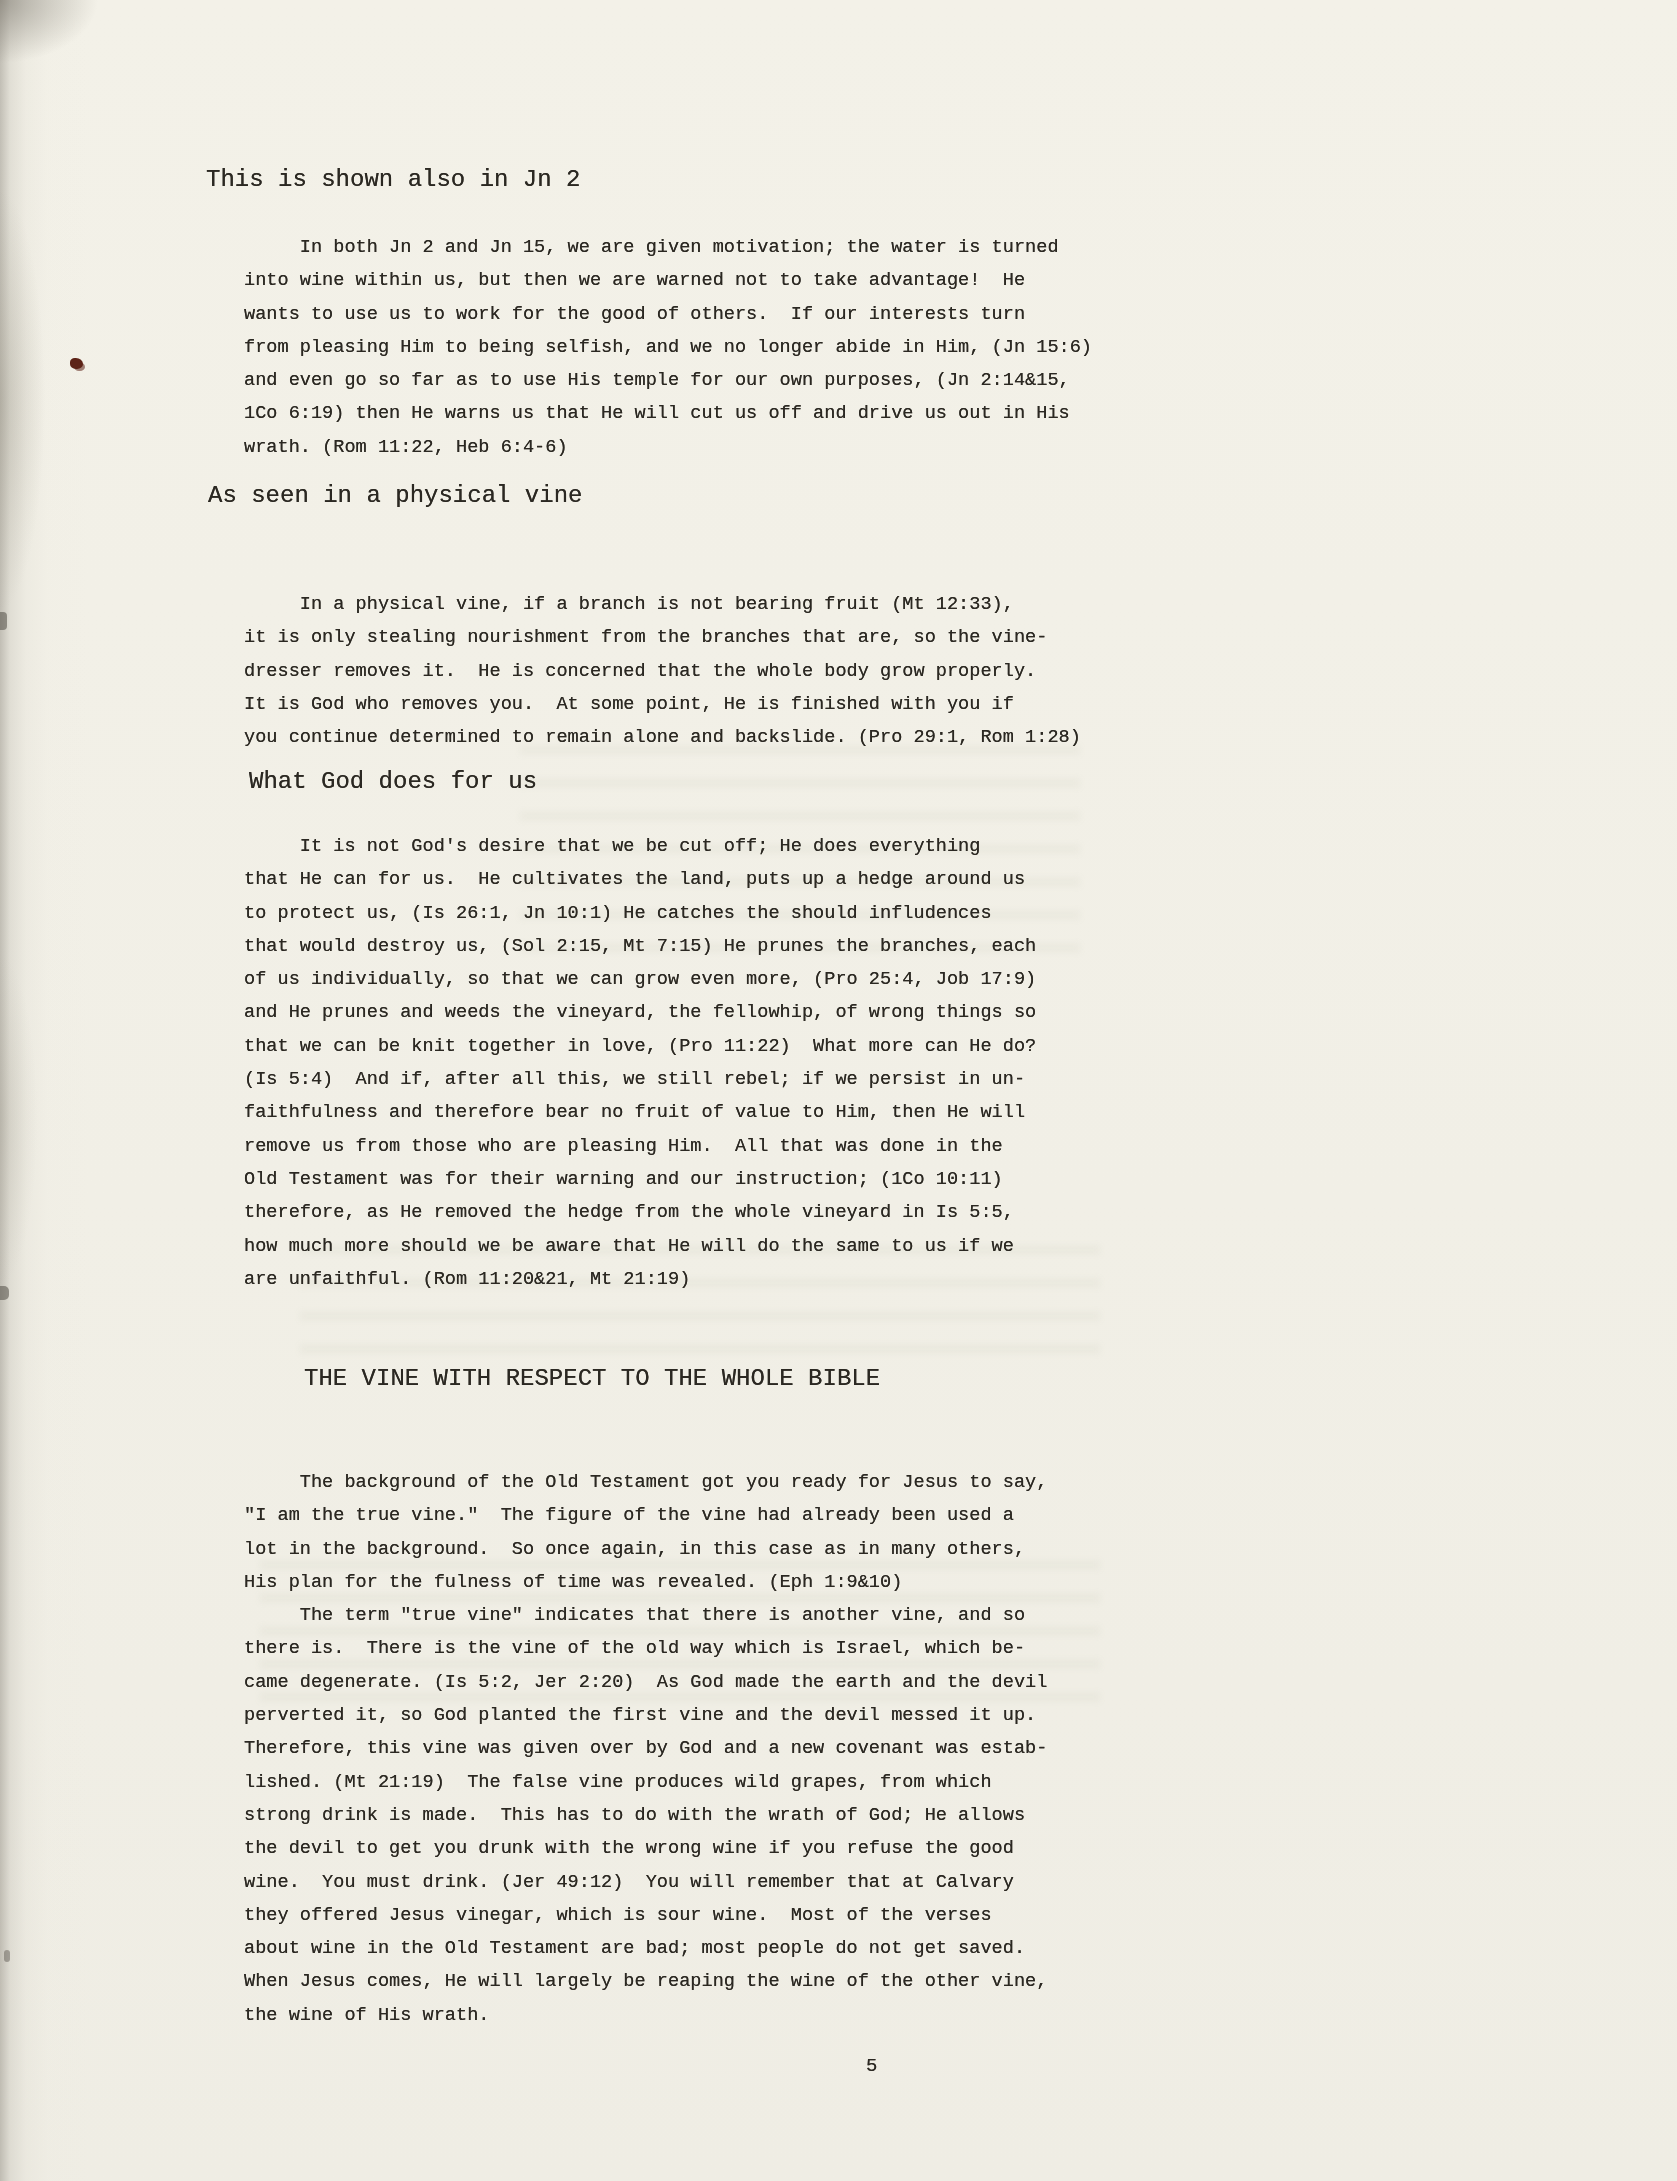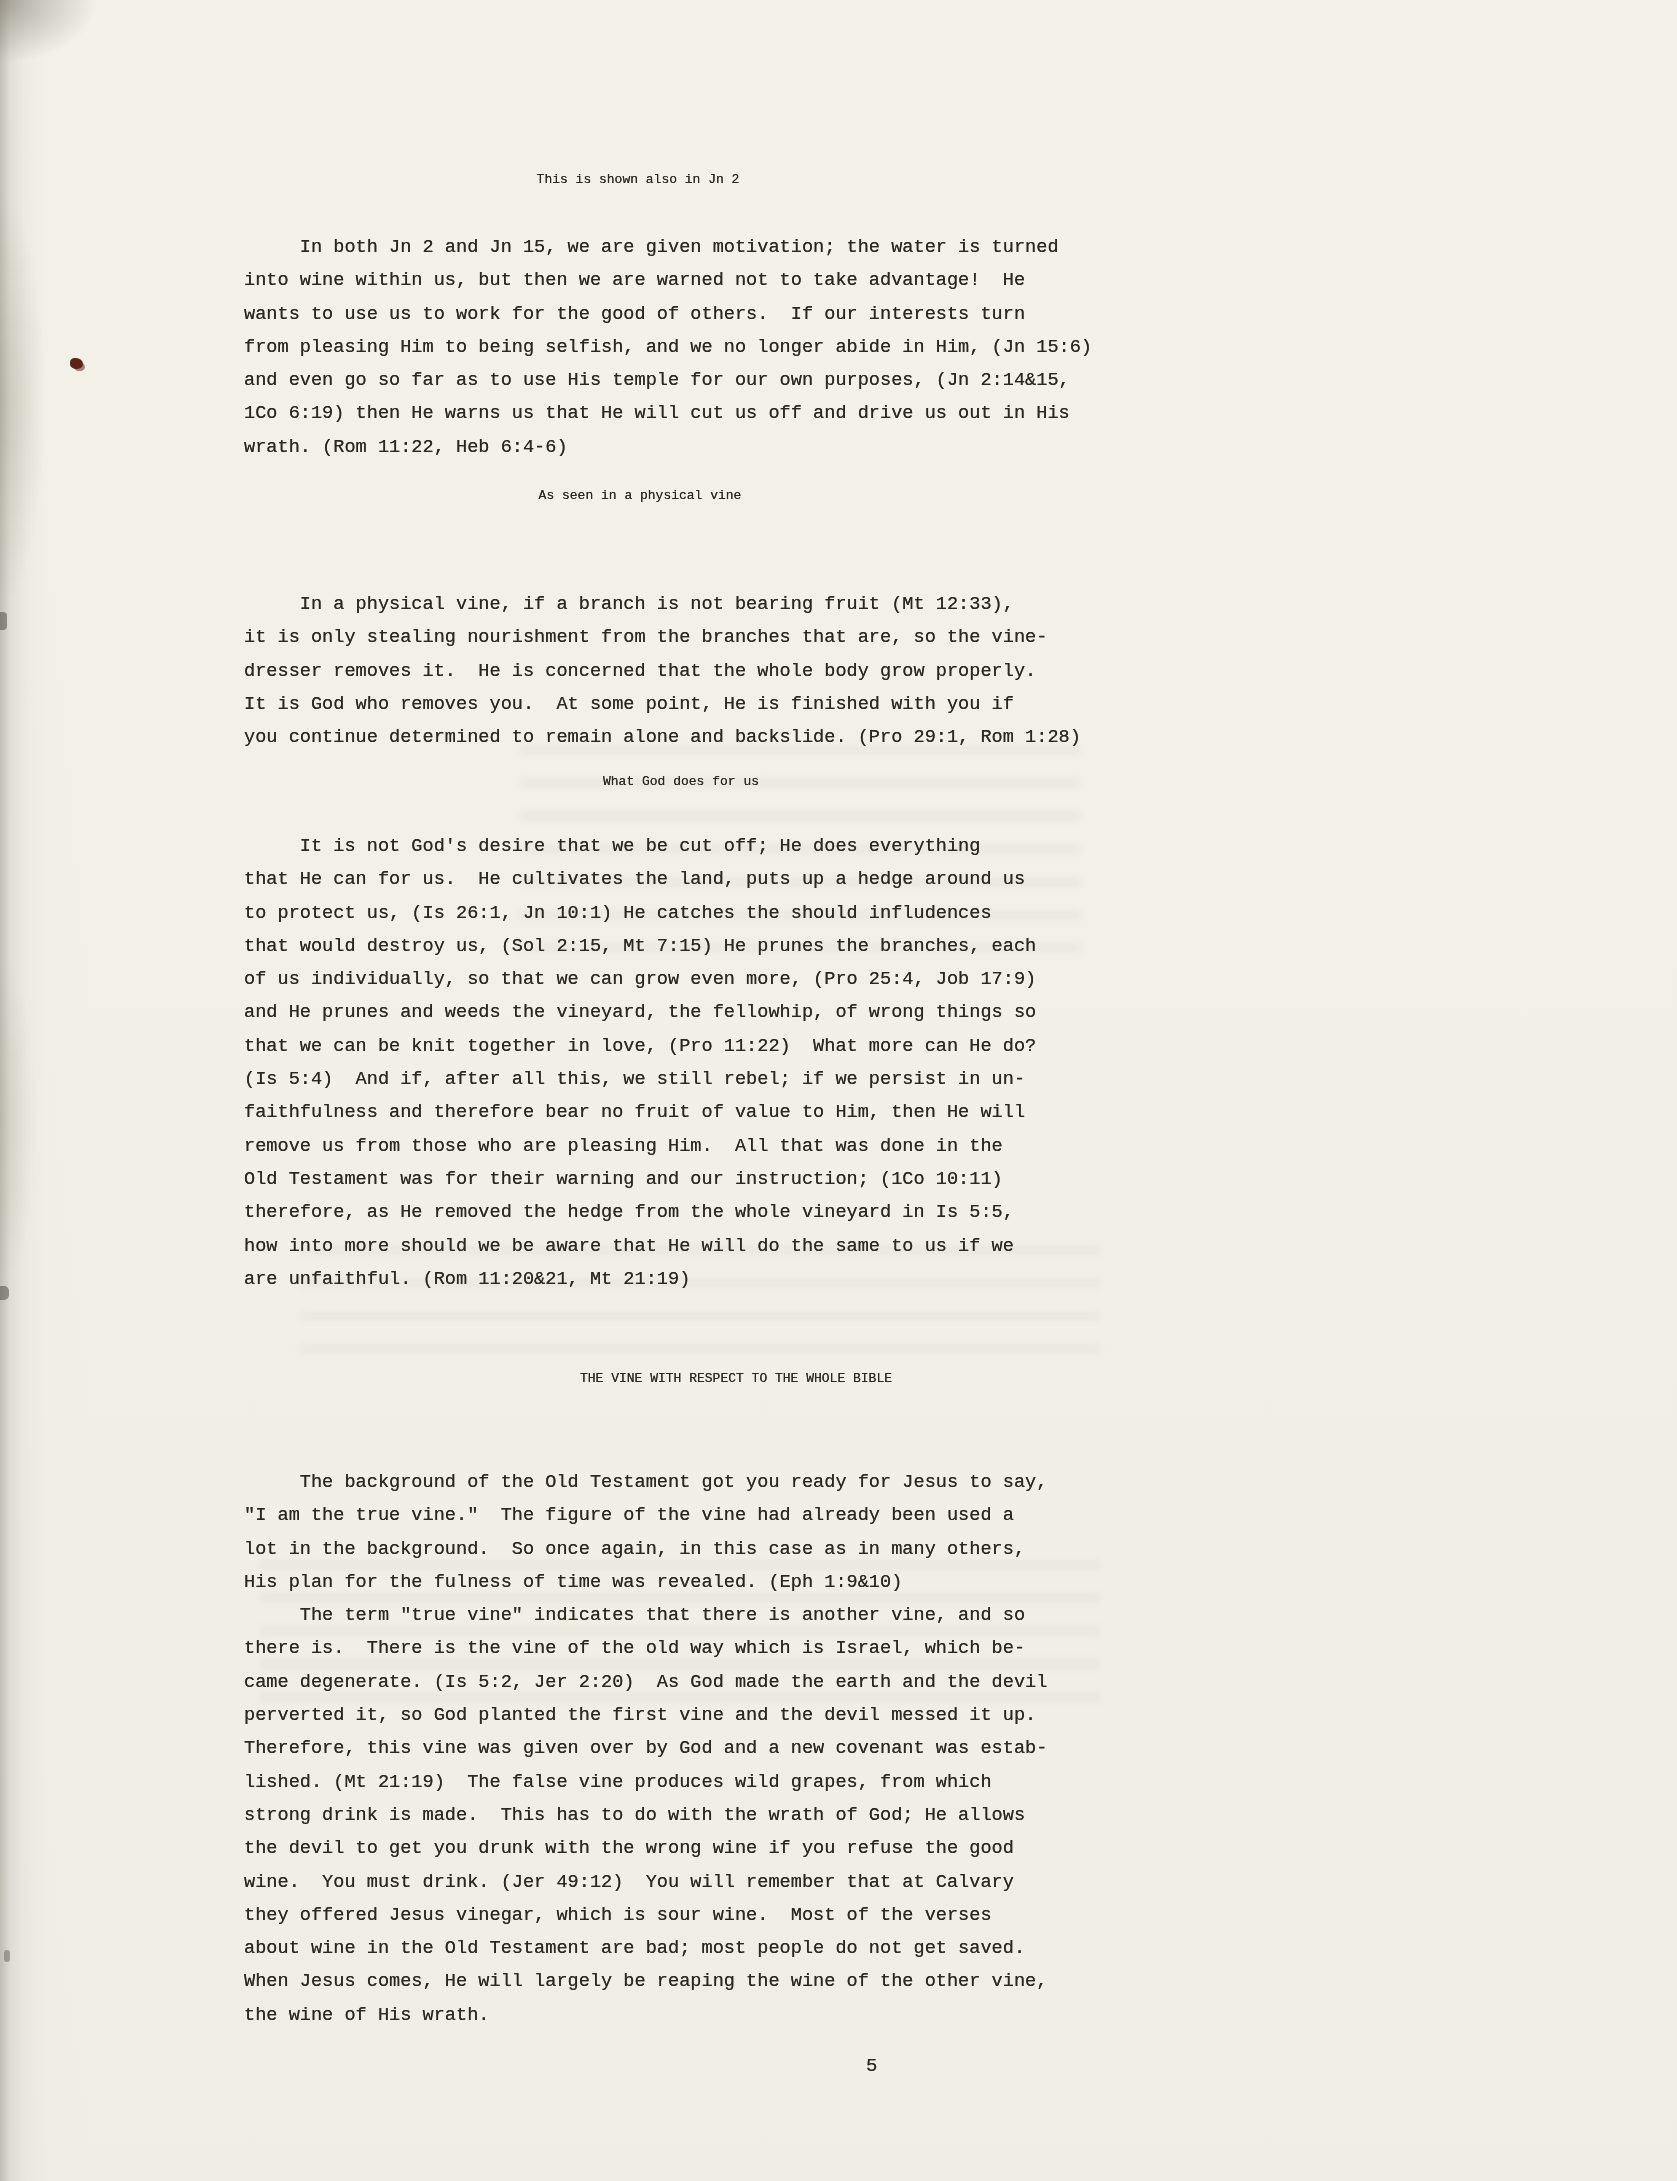--- a/index.html
+++ b/index.html
@@ -27,23 +27,23 @@
     font-size: 18.6px;
     line-height: 33.3px;
     letter-spacing: 0;
     text-shadow: 0 0 0.6px rgba(43,40,34,0.85);
   }
   .tline { white-space: pre; height: 33.3px; }
   .heading {
     position: absolute;
     left: 244px;
     width: 864px;
-    font-size: 13px;
+    font-size: 24px;
     line-height: 33.3px;
-    text-align: center;
+    text-align: left;
     white-space: pre;
     text-shadow: 0 0 0.6px rgba(43,40,34,0.85);
   }
   .h-jn2      { top: 163px;  transform: translateX(-38px); }
   .p-jn2      { top: 231px;  }
   .h-physical { top: 479px;  transform: translateX(-36px); }
   .p-physical { top: 588px; font-family: Liberation Mono, monospace;  }
   .h-whatgod  { top: 765px;  transform: translateX(5px); }
   .p-whatgod  { top: 830px;  }
   .h-bible    { top: 1362px; transform: translateX(60px); }
@@ -121,21 +121,21 @@
       <div class="tline">to protect us, (Is 26:1, Jn 10:1) He catches the should infludences</div>
       <div class="tline">that would destroy us, (Sol 2:15, Mt 7:15) He prunes the branches, each</div>
       <div class="tline">of us individually, so that we can grow even more, (Pro 25:4, Job 17:9)</div>
       <div class="tline">and He prunes and weeds the vineyard, the fellowhip, of wrong things so</div>
       <div class="tline">that we can be knit together in love, (Pro 11:22)  What more can He do?</div>
       <div class="tline">(Is 5:4)  And if, after all this, we still rebel; if we persist in un-</div>
       <div class="tline">faithfulness and therefore bear no fruit of value to Him, then He will</div>
       <div class="tline">remove us from those who are pleasing Him.  All that was done in the</div>
       <div class="tline">Old Testament was for their warning and our instruction; (1Co 10:11)</div>
       <div class="tline">therefore, as He removed the hedge from the whole vineyard in Is 5:5,</div>
-      <div class="tline">how into more should we be aware that He will do the same to us if we</div>
+      <div class="tline">how much more should we be aware that He will do the same to us if we</div>
       <div class="tline">are unfaithful. (Rom 11:20&amp;21, Mt 21:19)</div>
     </div>
 
   <div class="heading h-bible">THE VINE WITH RESPECT TO THE WHOLE BIBLE</div>
   <div class="tblock p-bible">
       <div class="tline">     The background of the Old Testament got you ready for Jesus to say,</div>
       <div class="tline">"I am the true vine."  The figure of the vine had already been used a</div>
       <div class="tline">lot in the background.  So once again, in this case as in many others,</div>
       <div class="tline">His plan for the fulness of time was revealed. (Eph 1:9&amp;10)</div>
       <div class="tline">     The term "true vine" indicates that there is another vine, and so</div>

